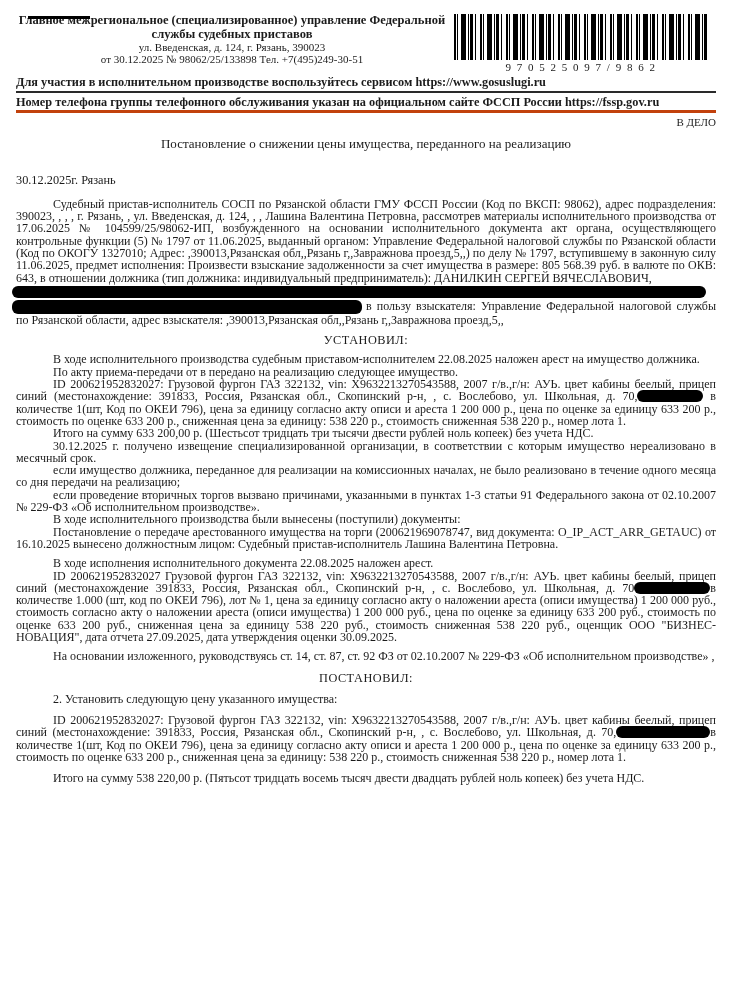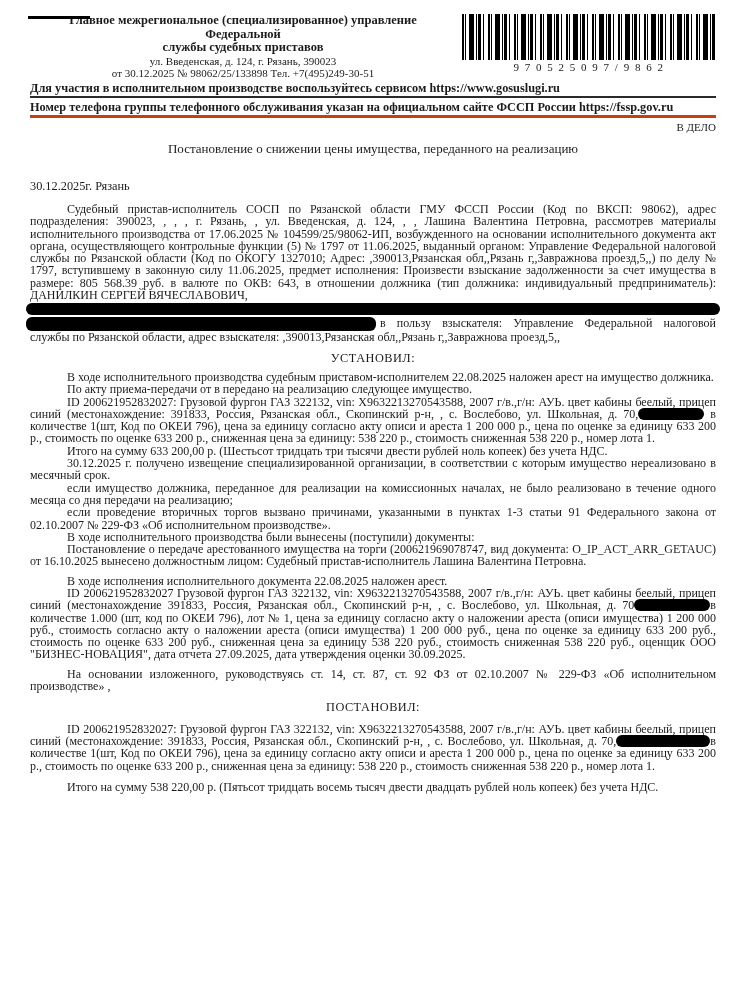--- a/index.html
+++ b/index.html
@@ -7,21 +7,21 @@
     position:relative;
     width:740px;height:1000px;
     margin:0 auto;
     background:#ffffff;
     color:#1b1b1b;
     font-family:"Liberation Serif","DejaVu Serif",serif;
     font-size:12px;
     line-height:12.3px;
     overflow:hidden;
     box-sizing:border-box;
-    padding:14px 24px 0 30px;
+    padding:14px 24px 0 16px;
   }
   .corner-mark{position:absolute;left:28px;top:16px;width:62px;height:3px;background:#000;}
   .hdr{display:flex;align-items:flex-start;}
   .hdr-left{width:432px;text-align:center;}
   .hdr-left .b{font-weight:bold;font-size:12.5px;line-height:13.5px;}
   .hdr-left .s{font-size:11px;line-height:12px;}
   .hdr-right{width:254px;margin-left:6px;}
   .barcode{
     height:46px;width:254px;
     background:repeating-linear-gradient(90deg,
@@ -97,16 +97,17 @@
     <p class="t ind">если имущество должника, переданное для реализации на комиссионных началах, не было реализовано в течение одного месяца со дня передачи на реализацию;</p>
     <p class="t ind">если проведение вторичных торгов вызвано причинами, указанными в пунктах 1-3 статьи 91 Федерального закона от 02.10.2007 № 229-ФЗ «Об исполнительном производстве».</p>
     <p class="t ind">В ходе исполнительного производства были вынесены (поступили) документы:</p>
     <p class="t ind">Постановление о передаче арестованного имущества на торги (200621969078747, вид документа: O_IP_ACT_ARR_GETAUC) от 16.10.2025 вынесено должностным лицом: Судебный пристав-исполнитель Лашина Валентина Петровна.</p>
     <p class="t ind sp2">В ходе исполнения исполнительного документа 22.08.2025 наложен арест.</p>
     <p class="t ind"><span>ID 200621952832027 Грузовой фургон ГАЗ 322132, vin: X9632213270543588, 2007 г/в.,г/н: АУЬ. цвет кабины беелый, прицеп синий (местонахождение 391833, Россия, Рязанская обл., Скопинский р-н, , с. Вослебово, ул. Школьная, д. 70</span><span class="redact r2"></span><span>в количестве 1.000 (шт, код по ОКЕИ 796), лот № 1, цена за единицу согласно акту о наложении ареста (описи имущества) 1 200 000 руб., стоимость согласно акту о наложении ареста (описи имущества) 1 200 000 руб., цена по оценке за единицу 633 200 руб., стоимость по оценке 633 200 руб., сниженная цена за единицу 538 220 руб., стоимость сниженная 538 220 руб., оценщик ООО "БИЗНЕС-НОВАЦИЯ", дата отчета 27.09.2025, дата утверждения оценки 30.09.2025.</span></p>
     <p class="t ind sp2">На основании изложенного, руководствуясь ст. 14, ст. 87, ст. 92 ФЗ от 02.10.2007 № 229-ФЗ «Об исполнительном производстве» ,</p>
 
     <div class="heading sp">ПОСТАНОВИЛ:</div>
 
+    <p class="t ind sp">2. Установить следующую цену указанного имущества:</p>
     <p class="t ind sp"><span>ID 200621952832027: Грузовой фургон ГАЗ 322132, vin: X9632213270543588, 2007 г/в.,г/н: АУЬ. цвет кабины беелый, прицеп синий (местонахождение: 391833, Россия, Рязанская обл., Скопинский р-н, , с. Вослебово, ул. Школьная, д. 70,</span><span class="redact r3"></span><span>в количестве 1(шт, Код по ОКЕИ 796), цена за единицу согласно акту описи и ареста 1 200 000 р., цена по оценке за единицу 633 200 р., стоимость по оценке 633 200 р., сниженная цена за единицу: 538 220 р., стоимость сниженная 538 220 р., номер лота 1.</span></p>
     <p class="t ind sp">Итого на сумму 538 220,00 р. (Пятьсот тридцать восемь тысяч двести двадцать рублей ноль копеек) без учета НДС.</p>
   </div>
 </div>
 
 </body></html>

